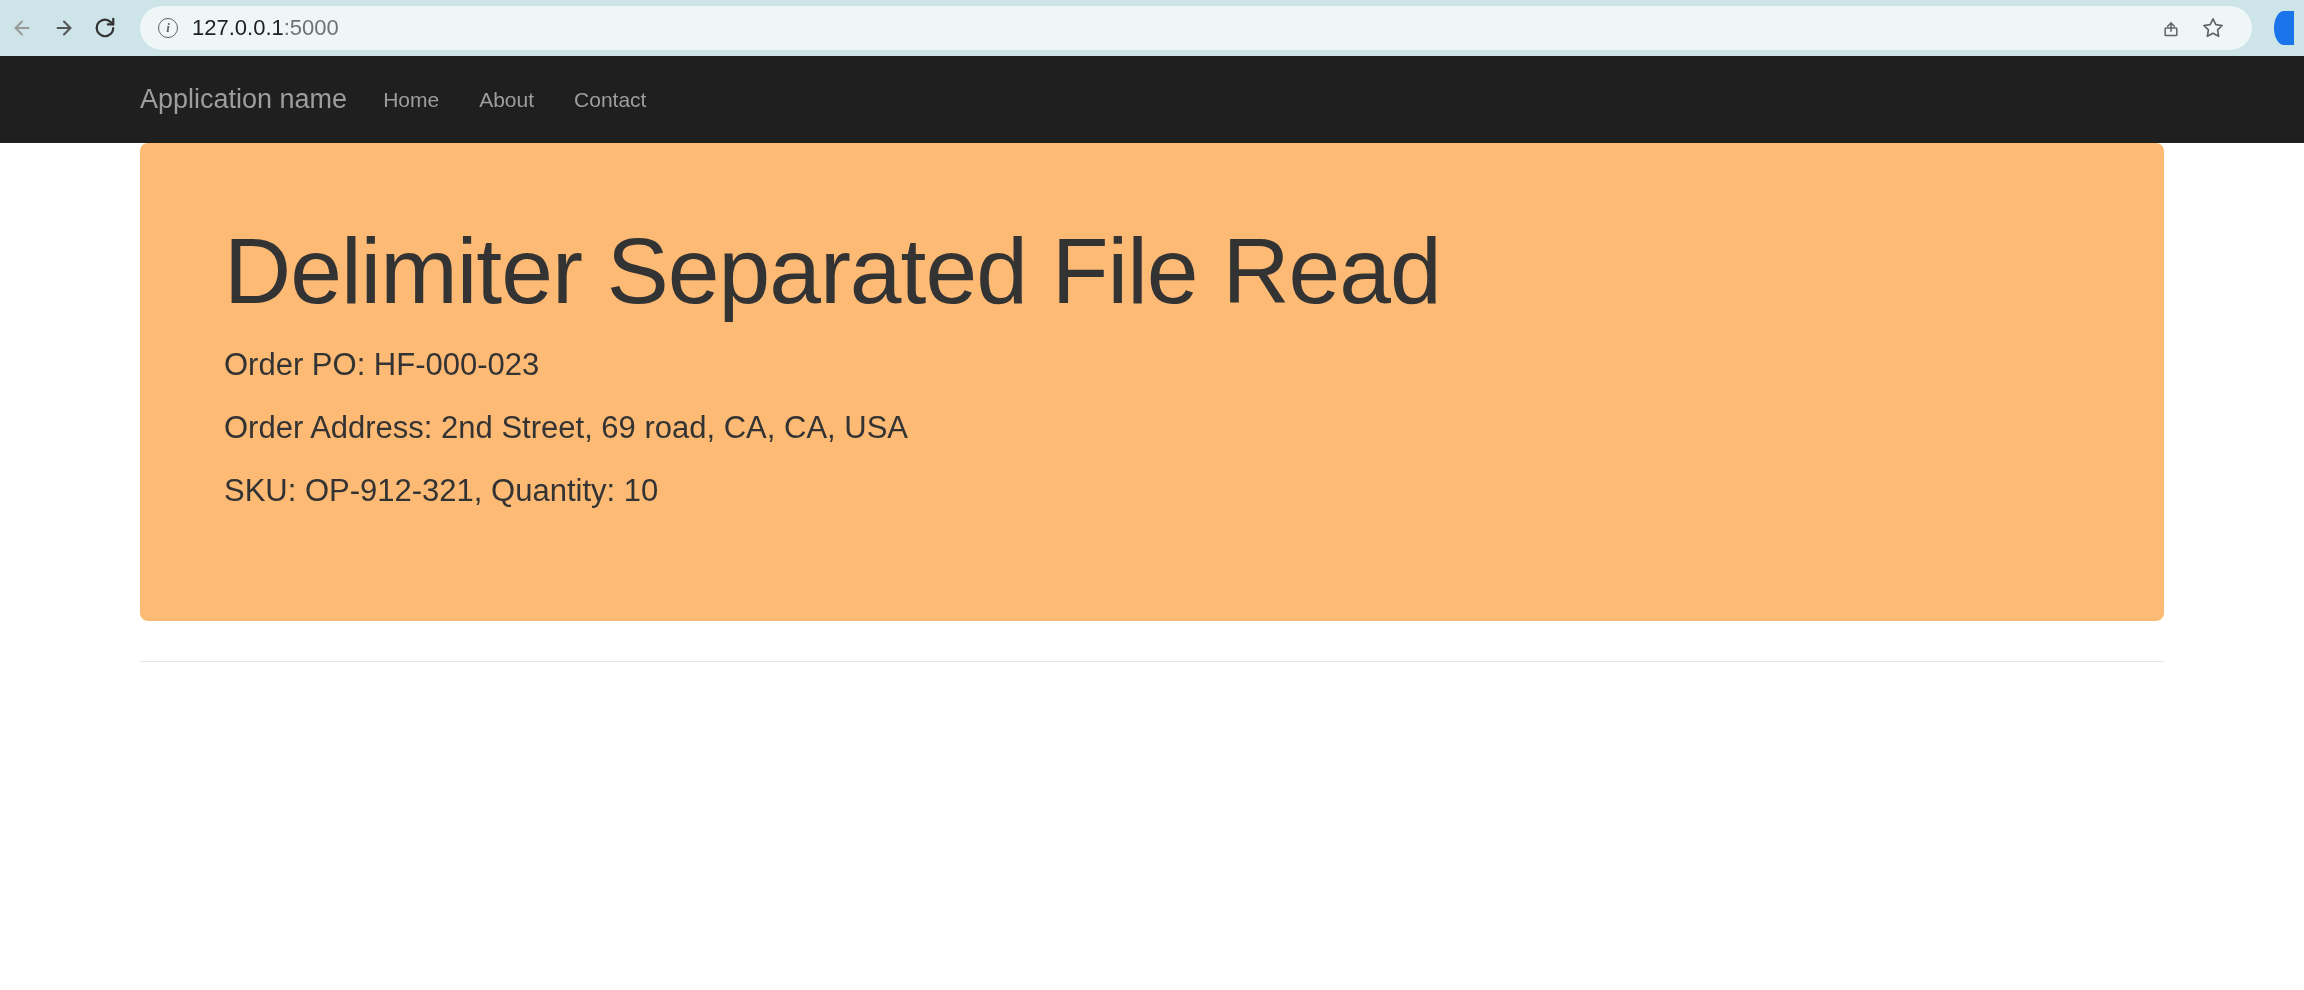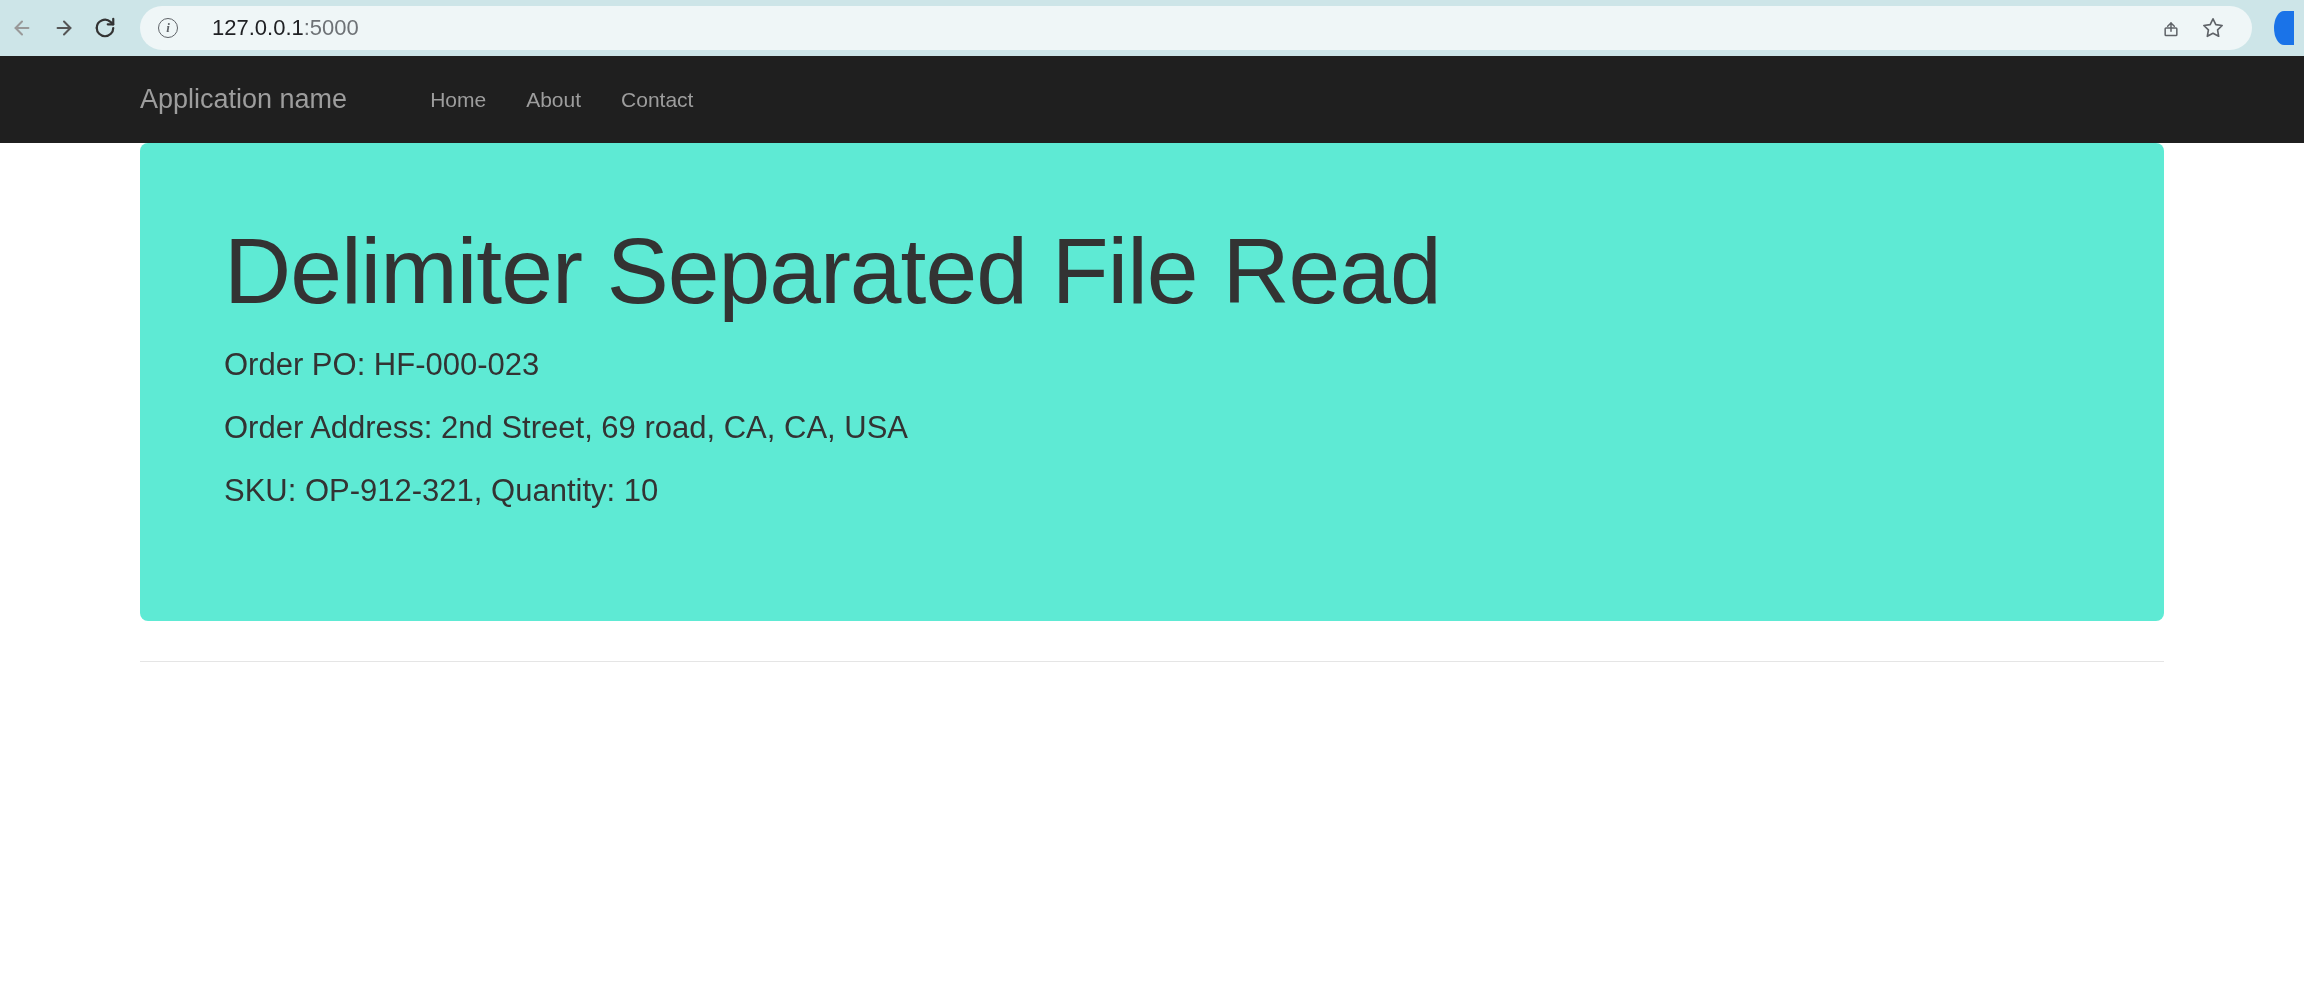--- a/index.html
+++ b/index.html
@@ -69,21 +69,20 @@
       font-size: 13px;
       color: #5f6368;
       font-family: Georgia, serif;
       font-style: italic;
       font-weight: bold;
     }
     .url-text {
       font-size: 22px;
       color: #202124;
       font-weight: 400;
-      margin-left: 20px;
     }
     .url-port {
       color: #6e7276;
     }
     .chrome-actions {
       display: flex;
       align-items: center;
       gap: 20px;
       padding: 0 10px 0 2px;
       color: #5f6368;
@@ -114,34 +113,33 @@
     .navbar-brand {
       color: #9d9d9d;
       font-size: 27px;
       font-weight: 400;
       margin-right: 36px;
       cursor: pointer;
     }
     .nav-links {
       display: flex;
       gap: 40px;
-      margin-left: 47px;
     }
     .nav-link {
       color: #9d9d9d;
       font-size: 21px;
       cursor: pointer;
       text-decoration: none;
     }
     
     .content-wrapper {
       padding: 0 140px;
     }
     .jumbotron {
-      background: #5eead4;
+      background: #fdba74;
       border-radius: 8px;
       padding: 80px 84px 88px 84px;
       margin-bottom: 40px;
     }
     .jumbotron-title {
       font-size: 93px;
       font-weight: 500;
       color: #333333;
       letter-spacing: -1px;
       margin-bottom: 22px;

